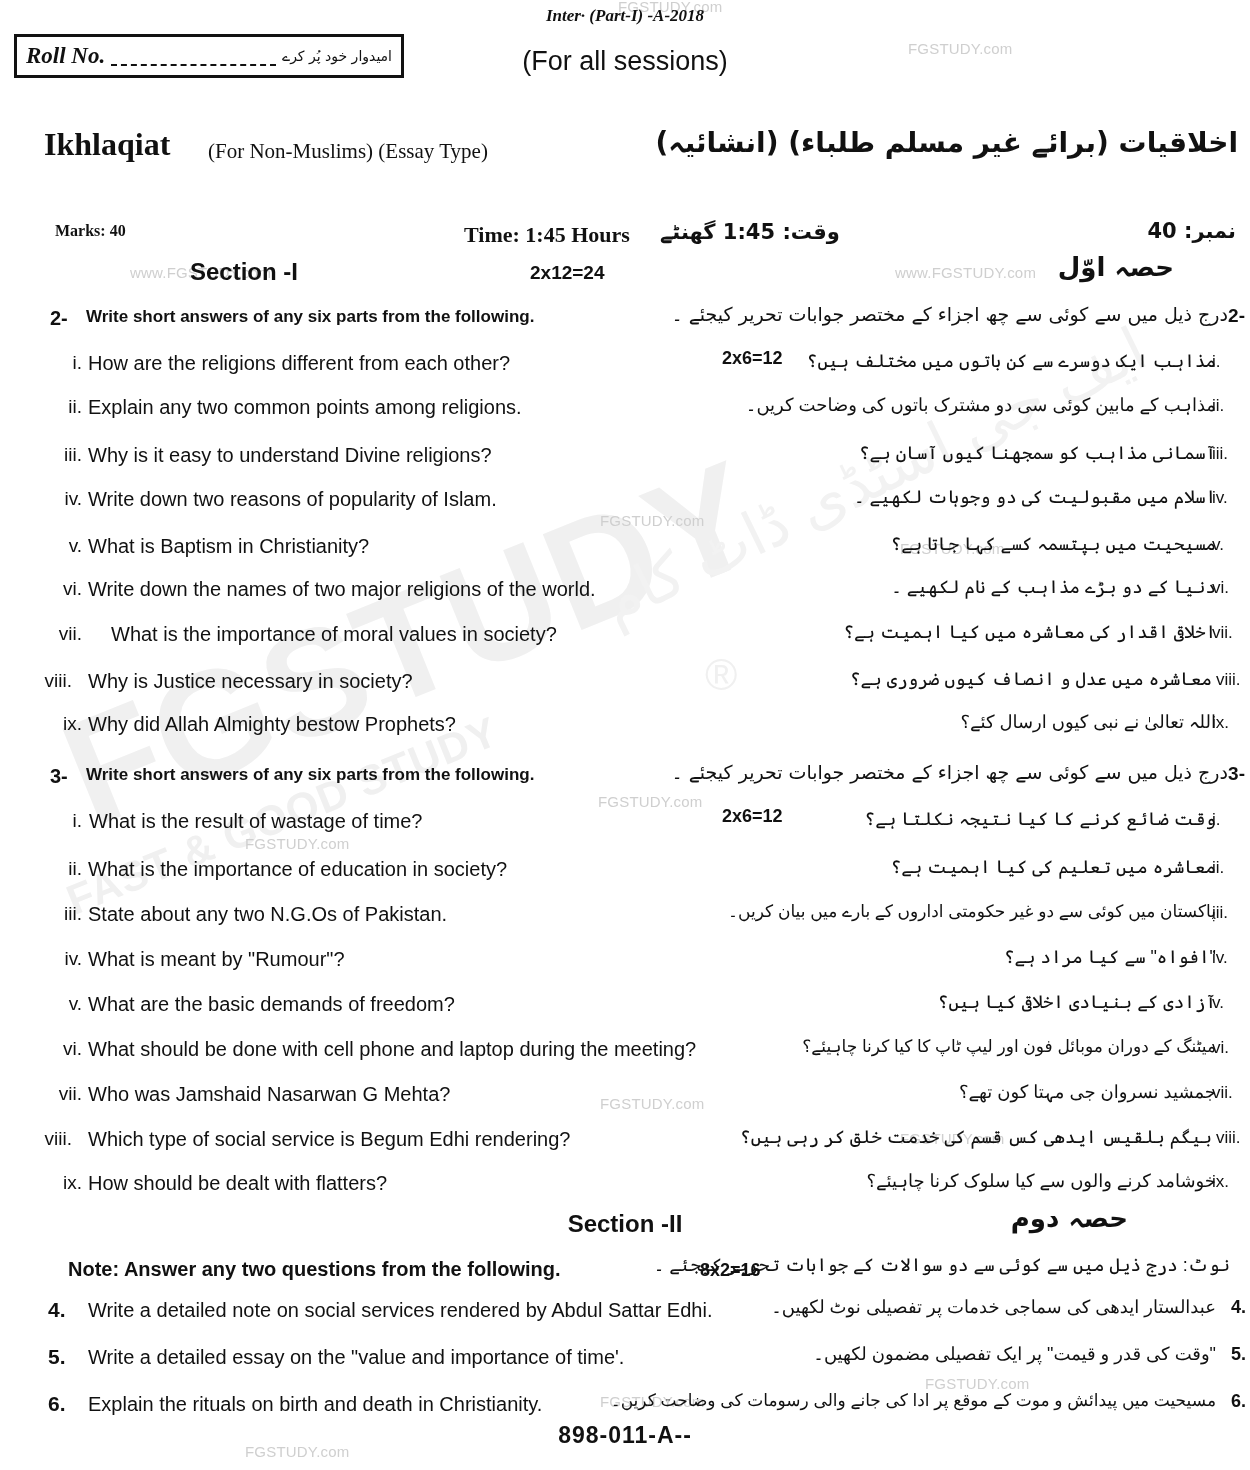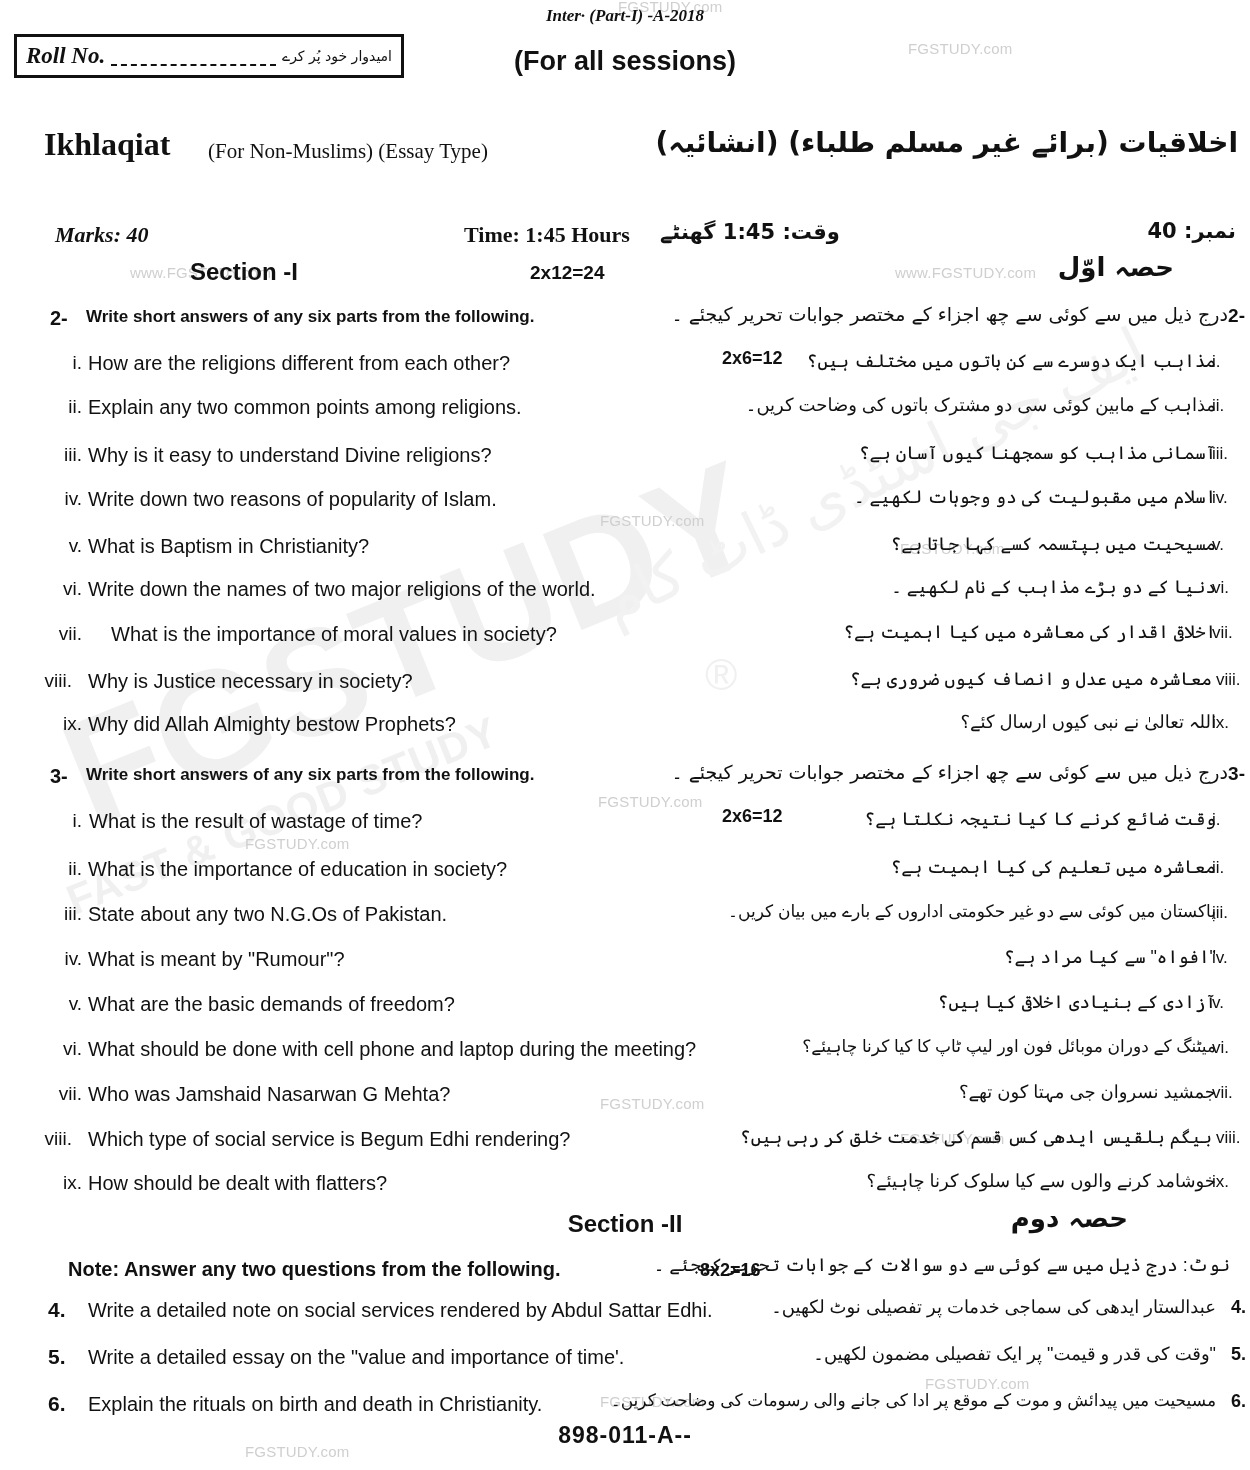--- a/index.html
+++ b/index.html
@@ -109,40 +109,40 @@
     border-bottom: 2px dashed #111;
     margin: 0 6px;
     height: 17px;
   }
   #rollno-urdu { font-size: 14px; }
 
   #sessions {
     left: 0; right: 0; top: 46px;
     text-align: center;
     font-size: 27px;
-    font-weight: bold;
+    font-weight: normal;
   }
 
   #subject-en {
     left: 44px; top: 126px;
     font-family: "Liberation Serif", serif;
     font-weight: bold;
     font-size: 32px;
   }
   #subject-qualifier {
     left: 208px; top: 139px;
     font-family: "Liberation Serif", serif;
     font-size: 21px;
   }
   #subject-ur {
     right: 12px; top: 126px;
     font-size: 28px;
   }
 
-  #marks { left: 55px; top: 222px; font-family:"Liberation Serif",serif; font-weight:bold; font-size: 22px; font-style: italic; }
+  #marks { left: 55px; top: 222px; font-family:"Liberation Serif",serif; font-weight:bold; font-size: 16px; }
   #time  { left: 464px; top: 222px; font-family:"Liberation Serif",serif; font-weight:bold; font-size: 22px; }
   #time-ur { left: 660px; top: 220px; font-size: 21px; font-weight: bold; }
   #marks-ur { right: 14px; top: 219px; font-size: 21px; font-weight: bold; }
 
   #section1-title { left: 190px; top: 258px; font-size: 24px; font-weight: bold; }
   #section1-marks { left: 530px; top: 262px; font-size: 19px; font-weight: bold; }
   #section1-ur    { right: 76px; top: 252px; font-size: 26px; font-weight: bold; }
 
   
   .q-head-num {

